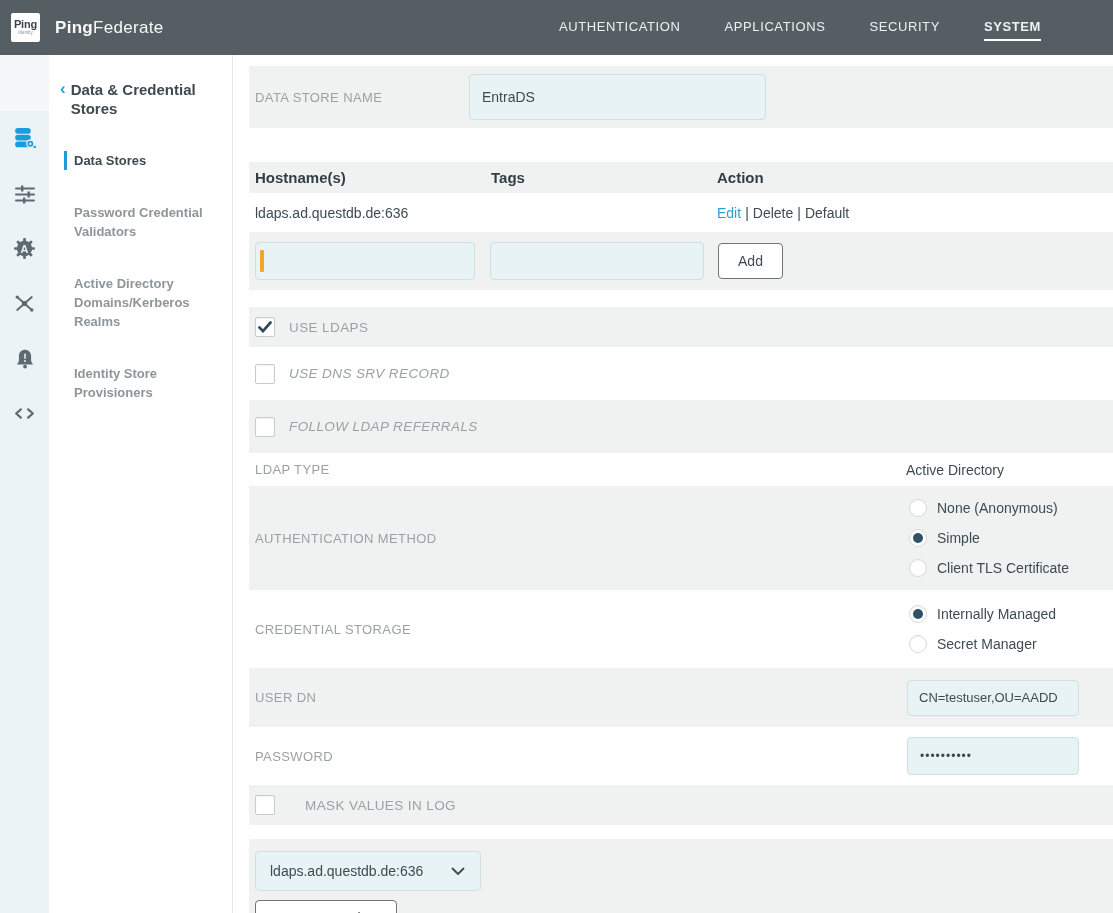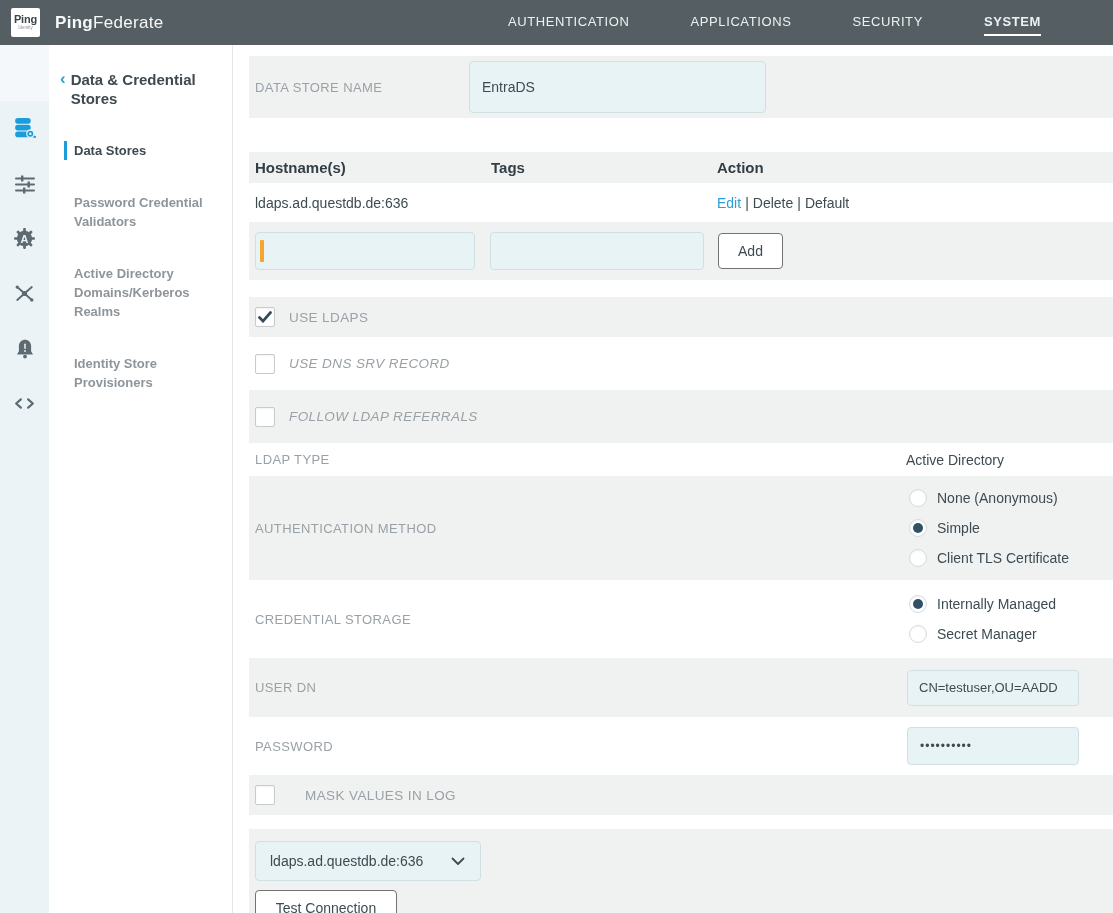--- a/index.html
+++ b/index.html
@@ -1,28 +1,28 @@
 <!DOCTYPE html>
 <html><head>
 <meta charset="utf-8">
 <style>
   * { margin:0; padding:0; box-sizing:border-box; }
   html,body { width:1113px; height:913px; overflow:hidden; background:#fff;
     font-family:"Liberation Sans", sans-serif; }
 
   
-  .navbar { height:45px; background:#555e63; display:flex; align-items:center; padding:0 0 0 11px; }
+  .navbar { height:55px; background:#555e63; display:flex; align-items:center; padding:0 0 0 11px; }
   .logo-box { width:29px; height:29px; background:#fff; border-radius:2px; display:flex;
     flex-direction:column; align-items:center; justify-content:center; line-height:1; }
   .logo-box .logo-main { font-size:11px; font-weight:bold; color:#3b454c; letter-spacing:-0.2px; }
   .logo-box .logo-sub { font-size:4.5px; color:#8d949a; margin-top:1px; }
   .brand { margin-left:15px; font-size:17px; color:#f7f8f8; letter-spacing:0.3px; }
   .brand .b-bold { font-weight:bold; }
   .brand .b-light { font-weight:300; }
-  .nav-menu { margin-left:auto; display:flex; align-items:center; gap:61px; padding-right:72px; }
+  .nav-menu { margin-left:auto; display:flex; align-items:center; gap:44px; padding-right:72px; }
   .nav-item { color:#eef1f1; font-size:13px; letter-spacing:0.6px; padding:4px 0 5px 0; cursor:pointer;
     border-bottom:2px solid transparent; }
   .nav-item.active { font-weight:bold; border-bottom:2px solid #ffffff; }
 
   
   .app { display:flex; height:868px; }
 
   
   .rail { width:49px; background:#ecf3f7; display:flex; flex-direction:column; align-items:center; flex-shrink:0; }
   .rail-top-strip { height:56px; width:100%; background:#f4f8fa; }
@@ -43,21 +43,21 @@
   .row.gray { background:#f0f2f2; }
   .row.white { background:#ffffff; }
 
   .lbl { font-size:13px; color:#9aa1a6; letter-spacing:0.4px; }
 
   
   .row-name { height:62px; display:flex; align-items:center; padding-left:6px; margin-bottom:34px; }
   .row-name .lbl { width:214px; }
   .text-input { background:#e8f3f5; border:1px solid #cfe0e2; border-radius:4px; font-size:14px;
     color:#3d4b52; padding:0 12px; font-family:"Liberation Sans", sans-serif; outline:none; }
-  .name-input { width:297px; height:52px; }
+  .name-input { width:297px; height:46px; }
 
   
   .row-thead { height:31px; display:flex; align-items:center; padding-left:6px; }
   .th { font-size:15px; font-weight:bold; color:#333e44; }
   .th-1, .td-1 { width:236px; }
   .th-2, .td-2 { width:226px; }
   .row-trow { height:39px; display:flex; align-items:center; padding-left:6px; }
   .td { font-size:14px; color:#3d4b52; }
   .action-link { color:#3d4b52; text-decoration:none; cursor:pointer; }
   .action-link.blue { color:#2d9fd8;margin-top:32px; }

